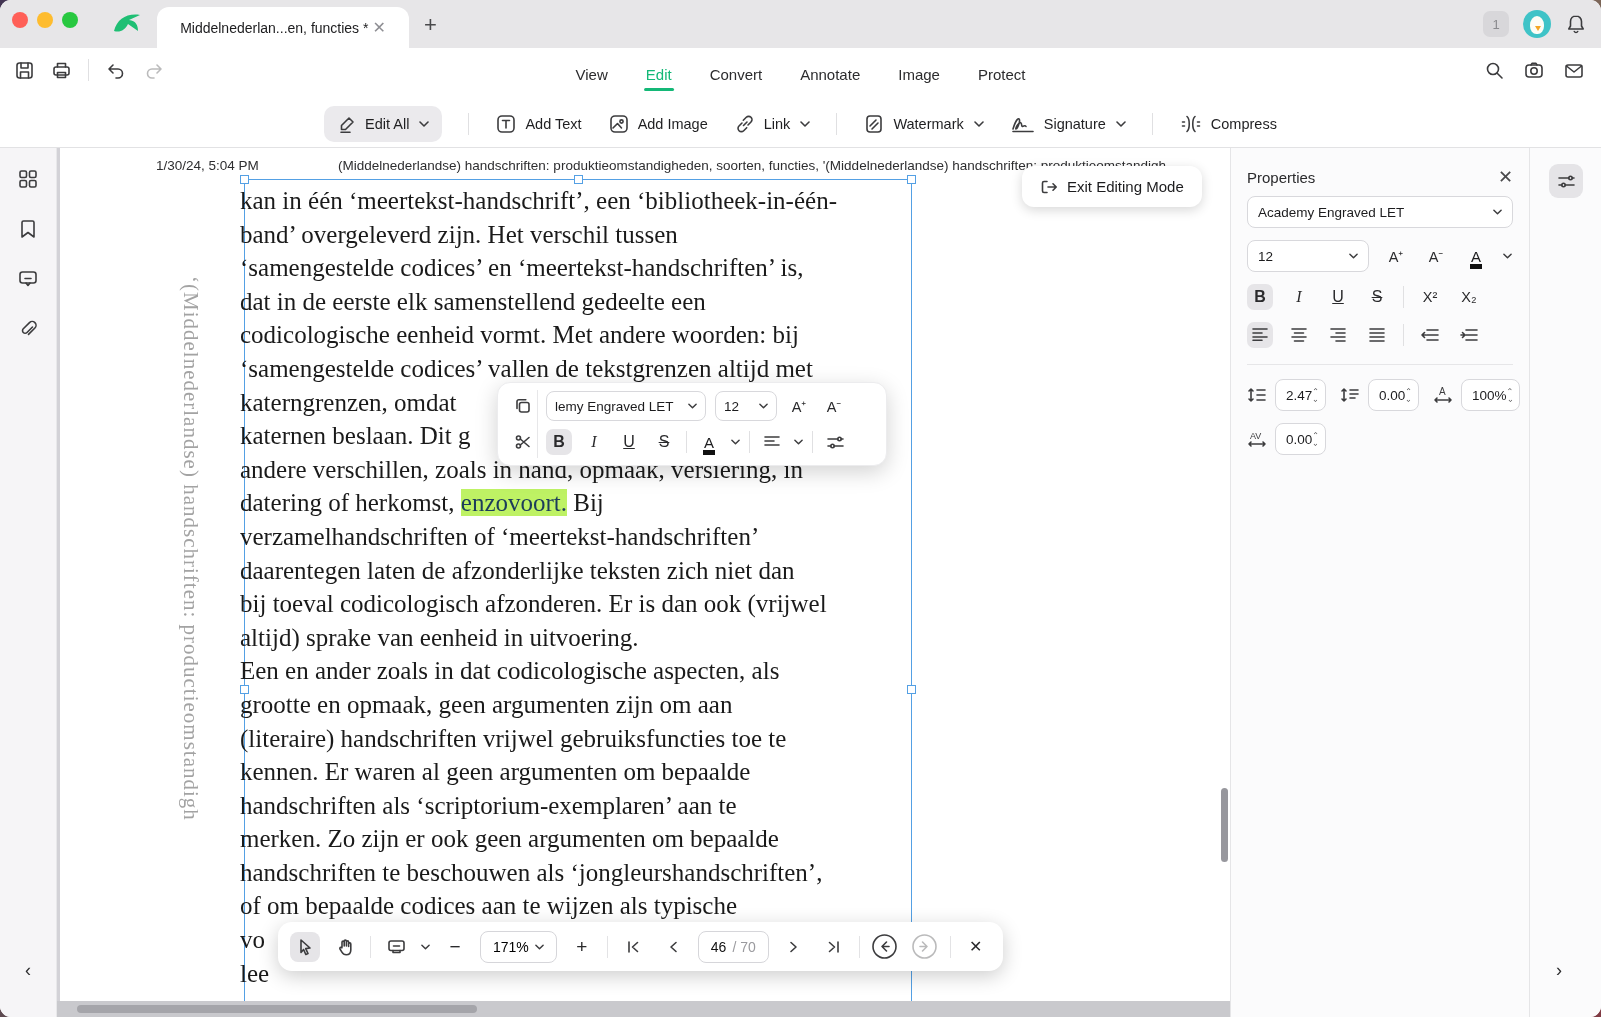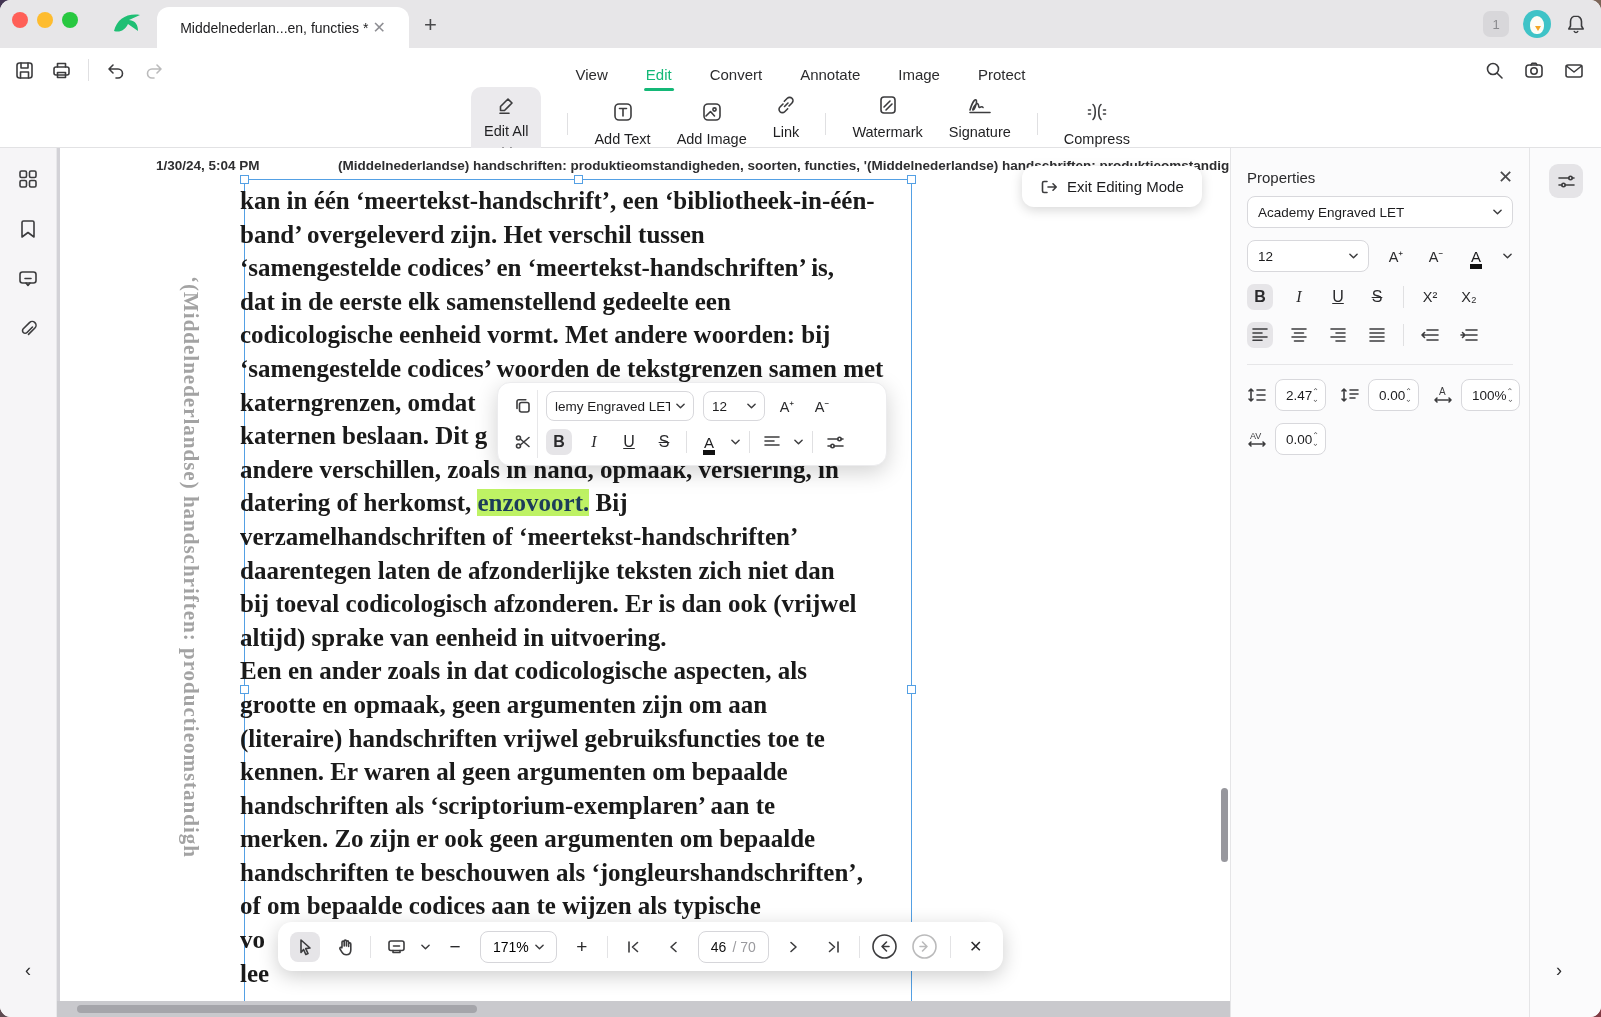--- a/index.html
+++ b/index.html
@@ -28,32 +28,32 @@
   .toolbar { position:absolute; left:0; top:48px; right:0; height:100px; background:#fff; border-bottom:1px solid #e2e2e4; border-radius:12px 12px 0 0; }
   .row1 { position:relative; height:52px; }
   .row1-left { position:absolute; left:14px; top:11px; display:flex; align-items:center; gap:16px; }
   .vdiv { width:1px; height:22px; background:#e0e0e2; }
   .nav { position:absolute; left:50%; transform:translateX(-50%); top:0; height:52px; display:flex; align-items:center; gap:38px; font-size:15px; color:#2c2c2e; }
   .nav .item { position:relative; padding:14px 0; cursor:default; }
   .nav .active { color:#14b877; }
   .nav .active::after { content:""; position:absolute; left:50%; transform:translateX(-50%); bottom:6px; width:30px; height:3px; border-radius:2px; background:#14b877; }
   .row1-right { position:absolute; right:16px; top:12px; display:flex; align-items:center; gap:18px; }
   .row2 { height:48px; display:flex; align-items:center; justify-content:center; gap:26px; }
-  .tool-btn { display:flex; align-items:center; gap:8px; font-size:14.5px; color:#1f1f21;flex-direction:column; }
+  .tool-btn { display:flex; align-items:center; gap:8px; font-size:14.5px; color:#1f1f21; }
   .pill { background:#ebeaed; border-radius:10px; padding:8px 13px; }
   .chev { margin-left:2px; }
 
   
   .main { position:absolute; left:0; top:148px; right:0; bottom:0; }
   .left-rail { position:absolute; left:0; top:0; bottom:0; width:57px; background:#f6f5f7; border-right:1px solid #e8e8ea; }
   .rail-icons { display:flex; flex-direction:column; align-items:center; gap:28px; padding-top:20px; }
   .rail-bottom { position:absolute; bottom:36px; width:100%; display:flex; justify-content:center; font-size:18px; color:#2c2c2e; }
 
   .viewport { position:absolute; left:57px; top:0; width:1173px; bottom:0; background:#d3d2d7; }
-  .page { position:absolute; left:3px; top:0; width:1343px; bottom:16px; background:#fff; overflow:hidden;font-weight:bold; }
+  .page { position:absolute; left:3px; top:0; width:1343px; bottom:16px; background:#fff; overflow:hidden; }
   .page-header { position:absolute; top:10px; left:0; right:0; height:18px; font-size:13.5px; color:#2e2e30; white-space:nowrap; }
   .ph-date { position:absolute; left:96px; }
   .ph-title { position:absolute; left:278px; right:4px; overflow:hidden; }
   .vert-label { position:absolute; left:118px; top:128px; writing-mode:vertical-rl; font-family:"Liberation Serif",serif; font-size:21px; color:#a3a3a3; letter-spacing:1px; white-space:nowrap; }
 
   .sel-frame { position:absolute; left:184px; top:31px; width:668px; height:900px; border:1.5px solid #54a0e4; }
   .handle { position:absolute; width:9px; height:9px; background:#fff; border:1.5px solid #54a0e4; }
   .doc-text { position:absolute; left:180px; top:36px; width:662px; font-family:"Liberation Serif",serif; font-size:25px; color:#1a1a1a; }
   .doc-line { height:33.6px; line-height:33.6px; white-space:nowrap; }
   .doc-line .hl { background:#bef264; color:#1c3c5a; }
@@ -65,21 +65,21 @@
 
   
   .exit-btn { position:absolute; left:965px; top:18px; height:41px; padding:0 18px; background:#fff; border-radius:12px; box-shadow:0 3px 12px rgba(0,0,0,.16); display:flex; align-items:center; gap:9px; font-size:15px; color:#1c1c1e; }
 
   
   .float-bar { position:absolute; left:440px; top:234px; width:390px; height:84px; background:#fff; border:1px solid #ececee; border-radius:13px; box-shadow:0 6px 22px rgba(0,0,0,.18); padding:7px 10px; display:grid; grid-template-columns:34px 1fr; column-gap:4px; }
   .fb-col { display:flex; flex-direction:column; justify-content:space-between; align-items:center; border-right:1px solid #e7e7e9; padding:3px 0; margin-right:4px; }
   .fb-rows { display:flex; flex-direction:column; justify-content:space-between; }
   .fb-row { display:flex; align-items:center; gap:9px; height:32px; }
   .selbox { border:1px solid #d8d8dc; border-radius:8px; height:30px; display:flex; align-items:center; padding:0 8px; gap:6px; font-size:13.5px; color:#1c1c1e; }
-  .fb-font { width:148px;justify-content:center; } .fb-font span { overflow:hidden; white-space:nowrap; flex:1; }
+  .fb-font { width:160px;justify-content:center; } .fb-font span { overflow:hidden; white-space:nowrap; flex:1; }
   .fb-size { width:62px; } .fb-size span { flex:1; }
   .glyphbtn { font-size:16px; color:#2a2a2c; width:26px; height:26px; display:flex; align-items:center; justify-content:center; border-radius:7px; }
   .glyphbtn.on { background:#e6e5e8; }
   .b { font-weight:bold; } .i { font-style:italic; font-family:"Liberation Serif",serif; } .u { text-decoration:underline; } .s { text-decoration:line-through; }
   .acolor { position:relative; font-size:15px; color:#1c1c1e; }
   .acolor::after { content:""; position:absolute; left:-1px; right:-1px; bottom:-4px; height:5px; background:#111; }
 
   
   .panel { position:absolute; right:0; top:0; width:371px; bottom:0; background:#fbfbfc; border-left:1px solid #e5e5e7; }
   .panel-content { position:absolute; left:0; top:0; width:298px; bottom:0; padding:18px 16px 0 16px; }
@@ -333,21 +333,21 @@
           <span class="handle" style="left:-5px;  top:505px"></span>
           <span class="handle" style="right:-5px; top:505px"></span>
         </div>
 
         <div class="doc-text" id="doc-lines">
             <div class="doc-line">kan in één ‘meertekst-handschrift’, een ‘bibliotheek-in-één-</div>
             <div class="doc-line">band’ overgeleverd zijn. Het verschil tussen</div>
             <div class="doc-line">‘samengestelde codices’ en ‘meertekst-handschriften’ is,</div>
             <div class="doc-line">dat in de eerste elk samenstellend gedeelte een</div>
             <div class="doc-line">codicologische eenheid vormt. Met andere woorden: bij</div>
-            <div class="doc-line">‘samengestelde codices’ woorden de tekstgrenzen samen met</div>
+            <div class="doc-line">‘samengestelde codices’ vallen de tekstgrenzen altijd met</div>
             <div class="doc-line">katerngrenzen, omdat</div>
             <div class="doc-line">katernen beslaan. Dit g</div>
             <div class="doc-line">andere verschillen, zoals in hand, opmaak, versiering, in</div>
             <div class="doc-line"><span>datering of herkomst, </span><span class="hl">enzovoort.</span><span> Bij</span></div>
             <div class="doc-line">verzamelhandschriften of ‘meertekst-handschriften’</div>
             <div class="doc-line">daarentegen laten de afzonderlijke teksten zich niet dan</div>
             <div class="doc-line">bij toeval codicologisch afzonderen. Er is dan ook (vrijwel</div>
             <div class="doc-line">altijd) sprake van eenheid in uitvoering.</div>
             <div class="doc-line">      Een en ander zoals in dat codicologische aspecten, als</div>
             <div class="doc-line">grootte en opmaak, geen argumenten zijn om aan</div>

